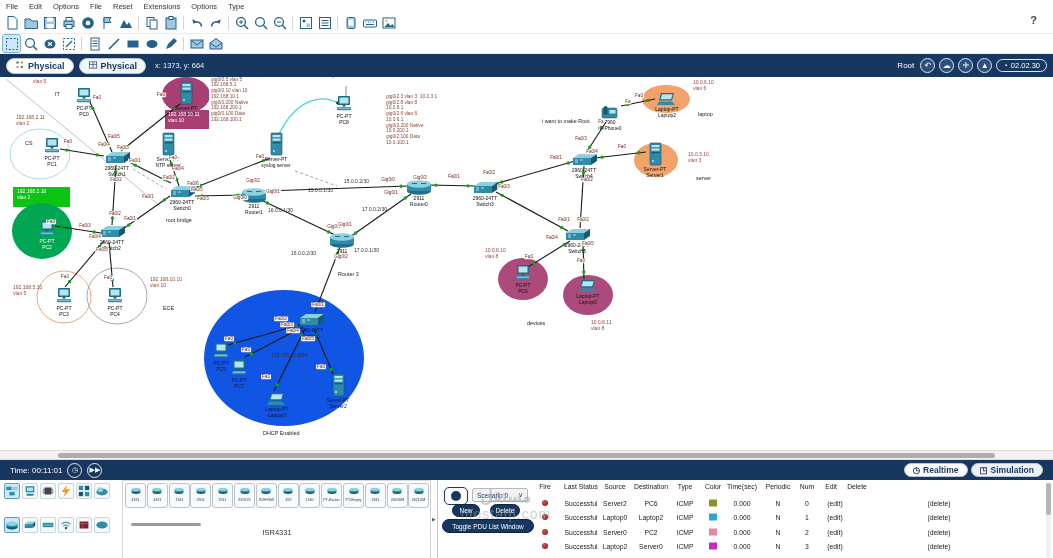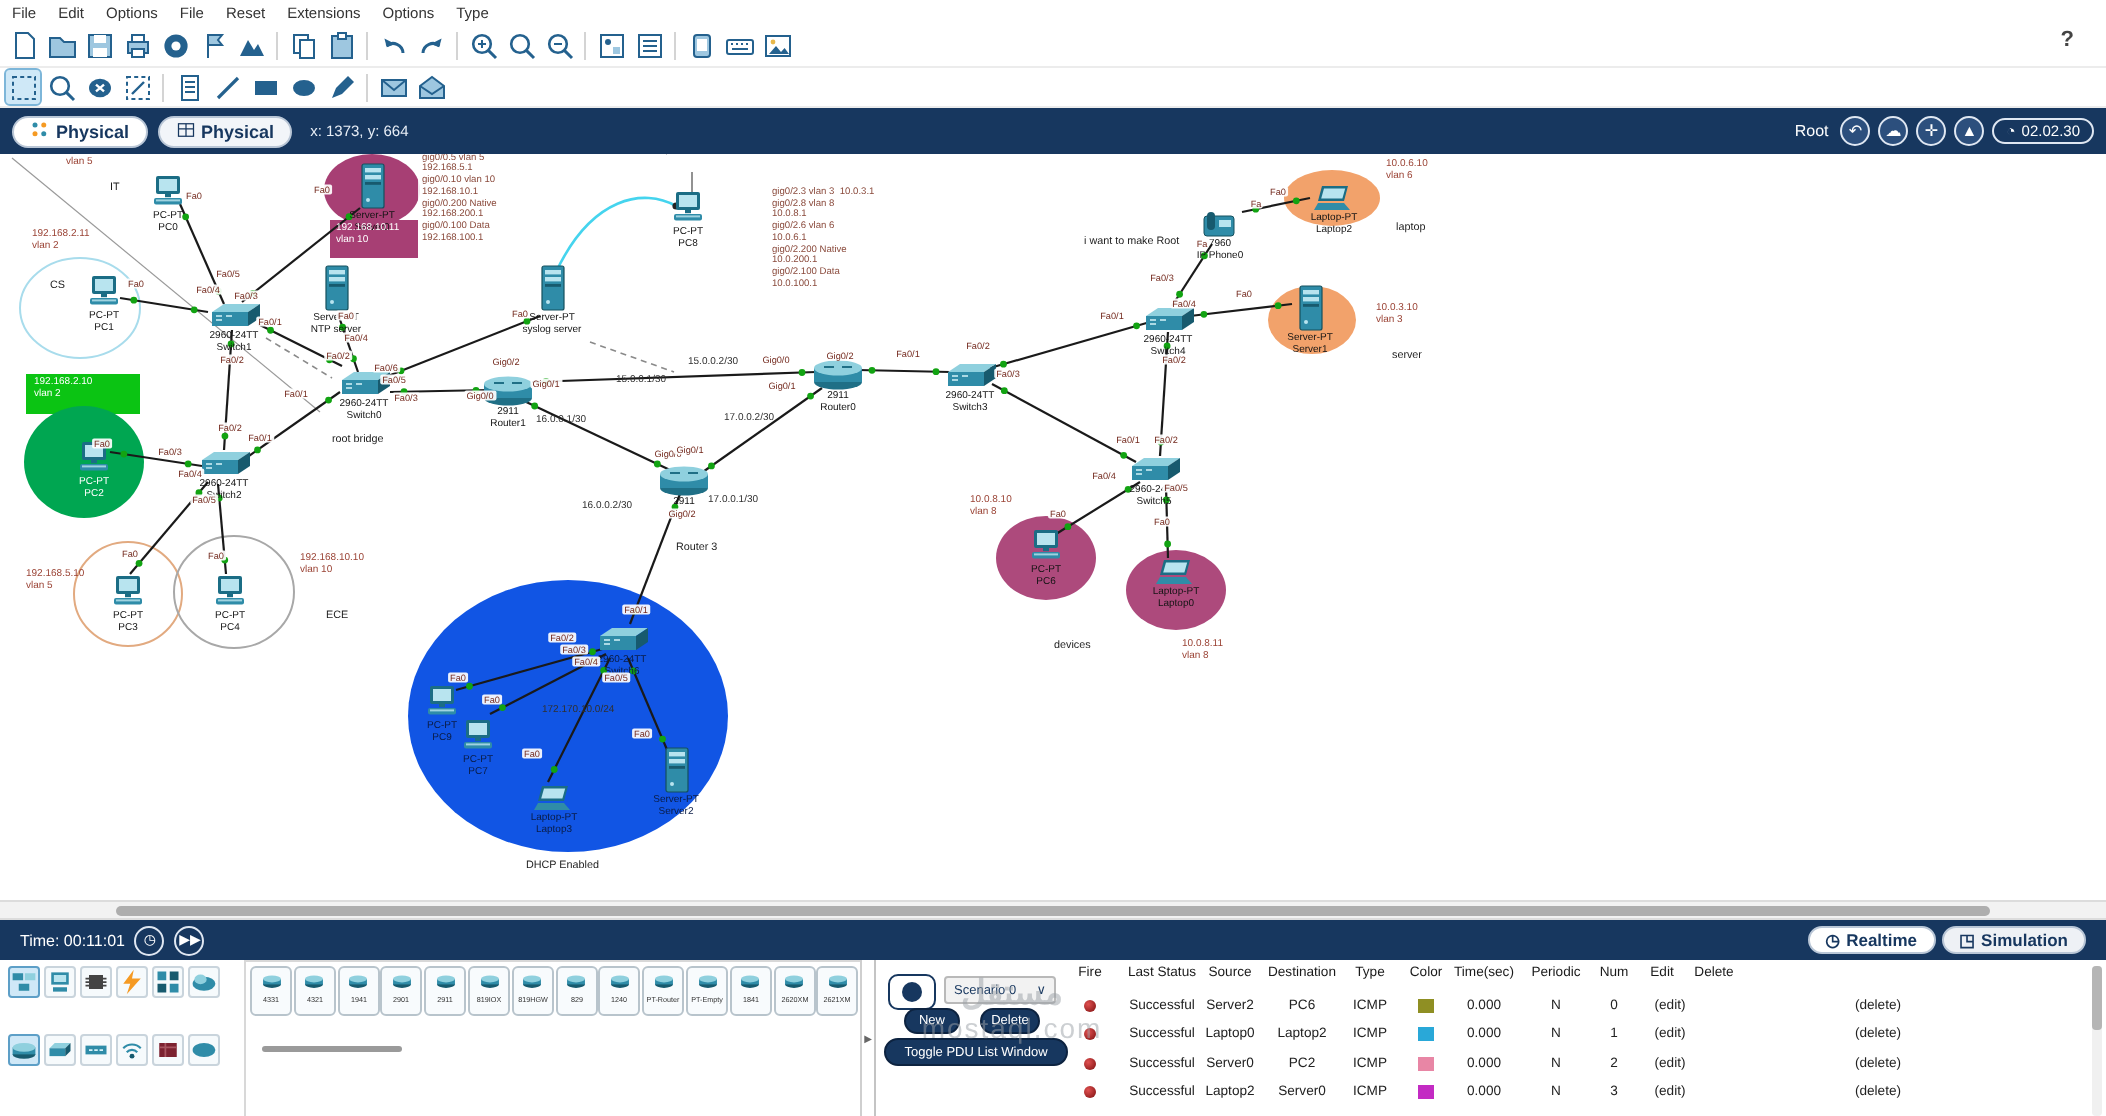--- a/index.html
+++ b/index.html
@@ -940,20 +940,21 @@
             <ellipse cx="8" cy="6.5" rx="6.5" ry="2.5" fill="#8fd0de"></ellipse>
           </svg><span class="nm">2620XM</span></div>
         <div class="dchip" style="left: 285.4px; top: 2px;"><svg width="18" height="11" viewBox="0 0 16 16">
             <ellipse cx="8" cy="10.5" rx="6.5" ry="2.5" fill="#175a6e"></ellipse>
             <rect x="1.5" y="6.5" width="13" height="4" fill="#2f8ca8"></rect>
             <ellipse cx="8" cy="6.5" rx="6.5" ry="2.5" fill="#8fd0de"></ellipse>
           </svg><span class="nm">2621XM</span></div>
         <div class="dchip" style="left: 307.2px; top: 2px;"></div>
       </div>
     <div class="pal-scroll"></div>
+    <div class="pal-name">ISR4331</div>
   </div>
 
   <div class="expander">▶</div>
 
   <div class="pdu">
     <div class="wmark">
       <div class="ar">مستقل</div>
       <div class="en">mostaql.com</div>
     </div>
     <div class="togglechip" style="left:6px;top:7px;width:24px;height:18px">

